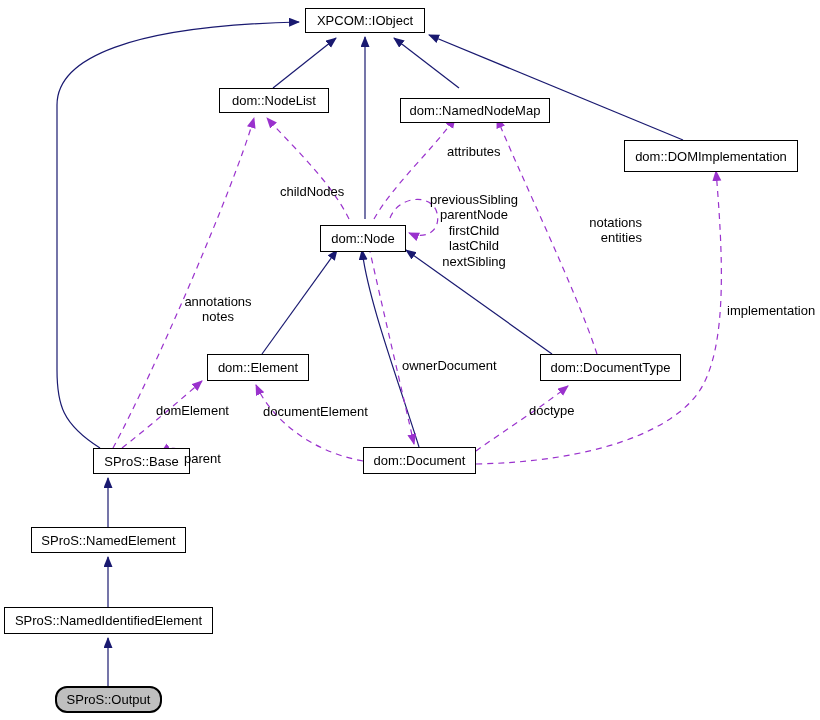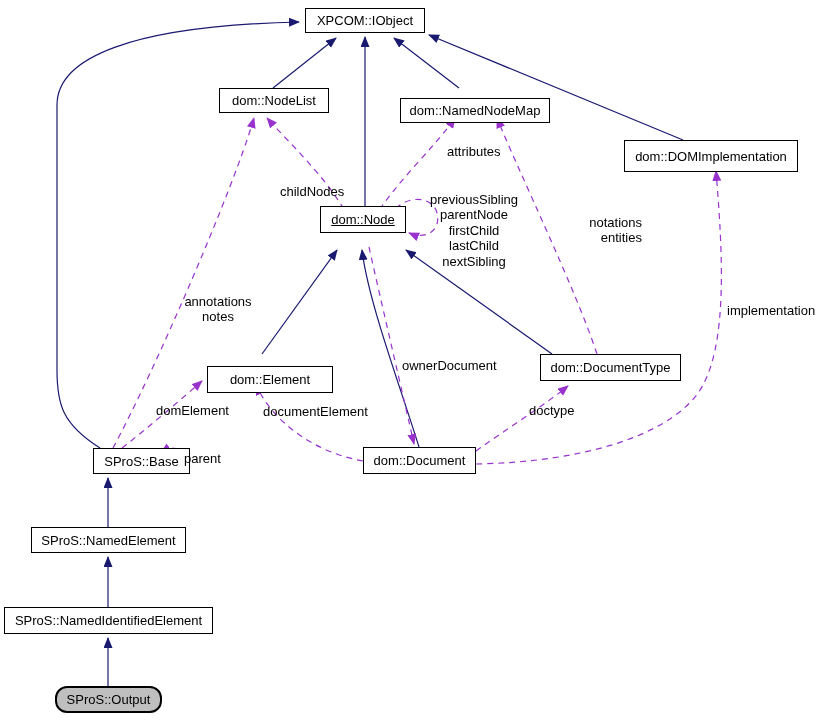--- a/index.html
+++ b/index.html
@@ -55,22 +55,22 @@
     <path class="edge edge-dashed" d="M476,451 C505,430 542,407 568,386" marker-end="url(#arrow-purple)"></path>
     <path class="edge edge-dashed" d="M476,464 C590,462 678,432 703,385 C727,340 723,255 716,171" marker-end="url(#arrow-purple)"></path>
     <path class="edge edge-dashed" d="M122,448 C150,426 178,402 202,381" marker-end="url(#arrow-purple)"></path>
     <path class="edge edge-dashed" d="M157,466 C176,471 187,463 184,455 C181,447 171,446 161,453" marker-end="url(#arrow-purple)"></path>
   </svg>
 
   <div class="node" style="left:219px;top:88px;width:110px;height:25px;">dom::NodeList</div>
   <div class="node" style="left:305px;top:8px;width:120px;height:25px;">XPCOM::IObject</div>
   <div class="node" style="left:400px;top:88px;width:150px;height:25px;margin-top:10px;">dom::NamedNodeMap</div>
   <div class="node" style="left:624px;top:140px;width:174px;height:32px;">dom::DOMImplementation</div>
-  <div class="node" style="left:320px;top:206px;width:86px;height:27px;text-decoration:underline;">dom::Node</div>
-  <div class="node" style="left:207px;top:366px;width:126px;height:27px;">dom::Element</div>
+  <div class="node" style="left:320px;top:225px;width:86px;height:27px;">dom::Node</div>
+  <div class="node" style="left:207px;top:354px;width:102px;height:27px;">dom::Element</div>
   <div class="node" style="left:540px;top:354px;width:141px;height:27px;">dom::DocumentType</div>
   <div class="node" style="left:363px;top:447px;width:113px;height:27px;">dom::Document</div>
   <div class="node" style="left:60px;top:448px;width:97px;height:26px;margin-left:33px;">SProS::Base</div>
   <div class="node" style="left:31px;top:527px;width:155px;height:26px;">SProS::NamedElement</div>
   <div class="node" style="left:4px;top:607px;width:209px;height:27px;">SProS::NamedIdentifiedElement</div>
   <div class="node node-focus" style="left:55px;top:686px;width:107px;height:27px;border-radius:12px;">SProS::Output</div>
 
   <div class="edge-label" style="left:280px;top:152px;margin-top:32px;">childNodes</div>
   <div class="edge-label" style="left:447px;top:144px;">attributes</div>
   <div class="edge-label center" style="left:418px;top:192px;width:112px;">previousSibling

